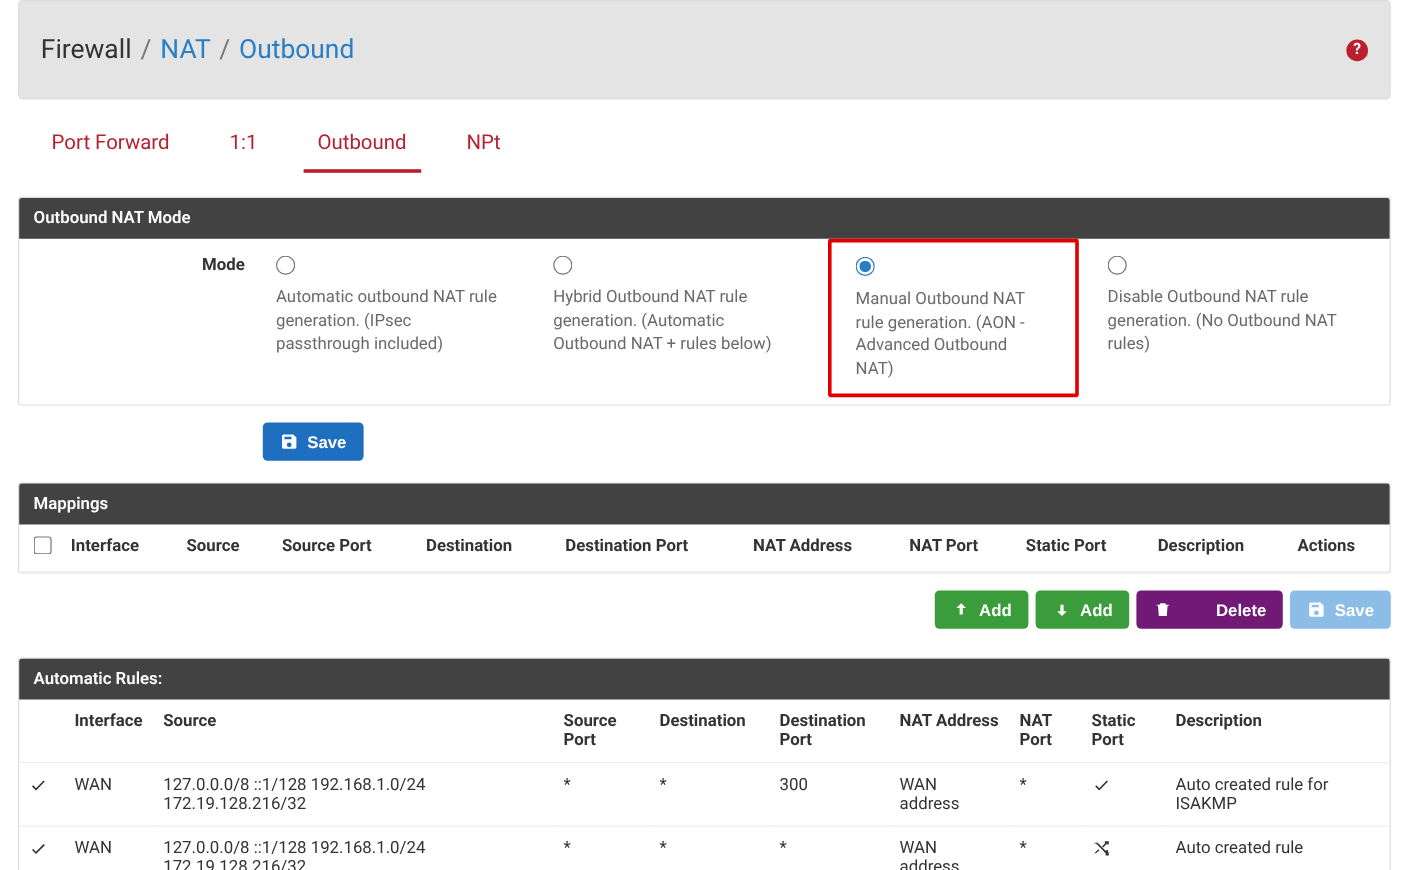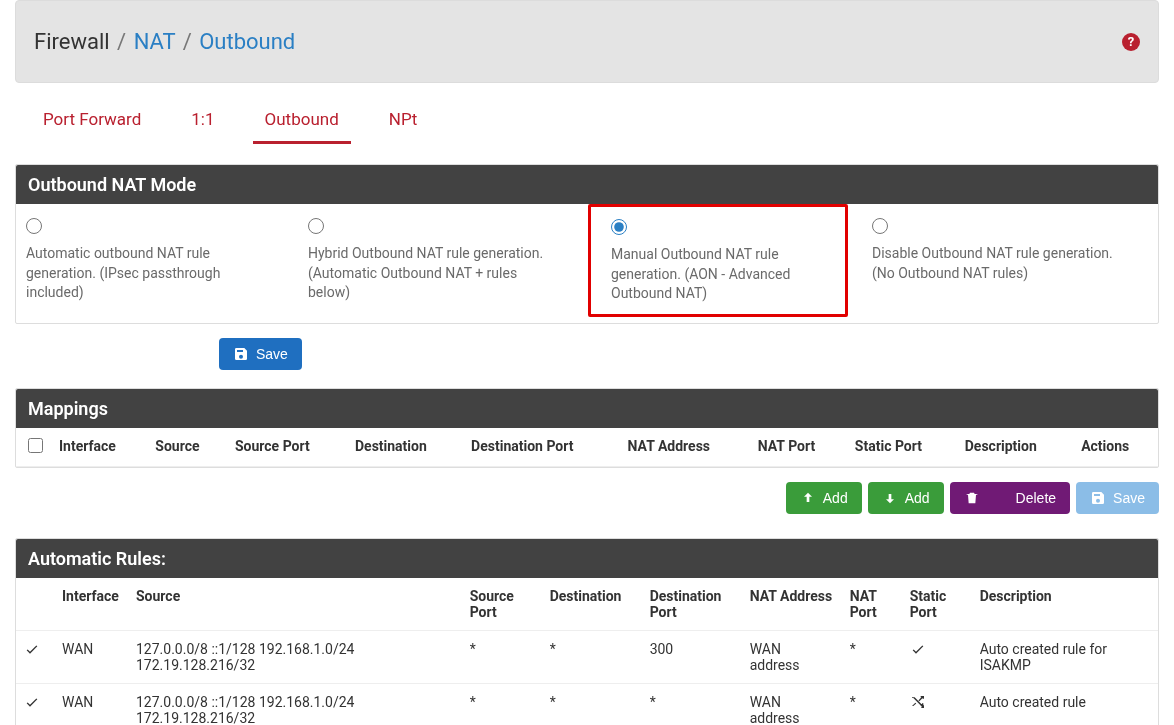--- a/index.html
+++ b/index.html
@@ -22,36 +22,36 @@
   .breadcrumb .seg-link { color: #2a7fc4; }
   .help-icon { width: 18px; height: 18px; border-radius: 50%; background: #b9202f; color: #fff; font-size: 13px; font-weight: 700; display: inline-flex; align-items: center; justify-content: center; cursor: pointer; }
 
   
   .tabs { display: flex; gap: 26px; margin: 16px 15px 20px 15px; padding-left: 16px; }
   .tabs a { text-decoration: none; color: #b9202f; padding: 10px 12px 12px 12px; font-size: 17px; cursor: pointer; border-bottom: 3px solid transparent; }
   .tabs a.active { border-bottom: 3px solid #b9202f; }
 
   
   .panel { margin: 0 15px 14px 15px; border: 1px solid #ddd; border-radius: 2px; background: #fff; }
-  .panel-header { background: #424242; color: #fff; font-weight: 600; padding: 9px 12px; font-size: 18px; border-top-left-radius: 2px; border-top-right-radius: 2px; }
+  .panel-header { background: #424242; color: #fff; font-weight: 600; padding: 9px 12px; font-size: 14px; border-top-left-radius: 2px; border-top-right-radius: 2px; }
   .panel-body { padding: 0; }
 
   
   .mode-row { display: flex; align-items: flex-start; padding: 12px 14px 14px 0; }
   .mode-label { width: 204px; text-align: right; font-weight: 700; color: #333; padding-top: 2px; padding-right: 16px; }
   .mode-options { flex: 1; display: grid; grid-template-columns: repeat(4, 1fr); gap: 0; }
   .mode-option { padding: 0 10px; position: relative; }
   .mode-option input[type=radio] { display: block; margin: 2px 0 10px 0; width:16px; height:16px; accent-color:#2a7fc4; }
   .mode-option .desc { color: #6a6a6a; font-size: 14px; line-height: 1.4; padding-right: 20px; }
   .mode-option.highlight { }
   .highlight-box { border: 3px solid #e10000; border-radius: 2px; padding: 10px 8px 10px 20px; margin: -12px 4px -8px -2px; }
 
   
   .save-row { margin: 8px 15px 18px 15px; padding-left: 204px; }
-  .btn { display: inline-flex; align-items: center; gap: 7px; border: none; border-radius: 4px; padding: 8px 14px; font-size: 14px; font-weight: 400; cursor: pointer; color: #fff; }
+  .btn { display: inline-flex; align-items: center; gap: 7px; border: none; border-radius: 4px; padding: 8px 14px; font-size: 14px; font-weight: 700; cursor: pointer; color: #fff; }
   .btn-primary { background: #1f6fc0; }
   .btn-primary-light { background: #8bbde7; }
   .btn-success { background: #3a9c3a; }
   .btn-danger  { background: #701a75; gap: 36px; }
   .btn .icon { width: 16px; height: 16px; display: inline-flex; align-items: center; justify-content: center; }
 
   
   table { width: 100%; border-collapse: collapse; }
   th, td { text-align: left; font-weight: 400; padding: 10px 8px; font-size: 14px; vertical-align: top; }
   th { font-weight: 700; color: #333; border-bottom: 1px solid #eee; }
@@ -89,20 +89,21 @@
   <a>Port Forward</a>
   <a>1:1</a>
   <a class="active">Outbound</a>
   <a>NPt</a>
 </nav>
 
 <section class="panel">
   <div class="panel-header">Outbound NAT Mode</div>
   <div class="panel-body">
     <div class="mode-row">
+      <div class="mode-label">Mode</div>
       <div class="mode-options">
 
         <label class="mode-option">
           <input type="radio" name="mode" style="">
           <div class="desc">Automatic outbound NAT rule generation.
 (IPsec passthrough included)</div>
         </label>
 
         <label class="mode-option">
           <input type="radio" name="mode" style="">

